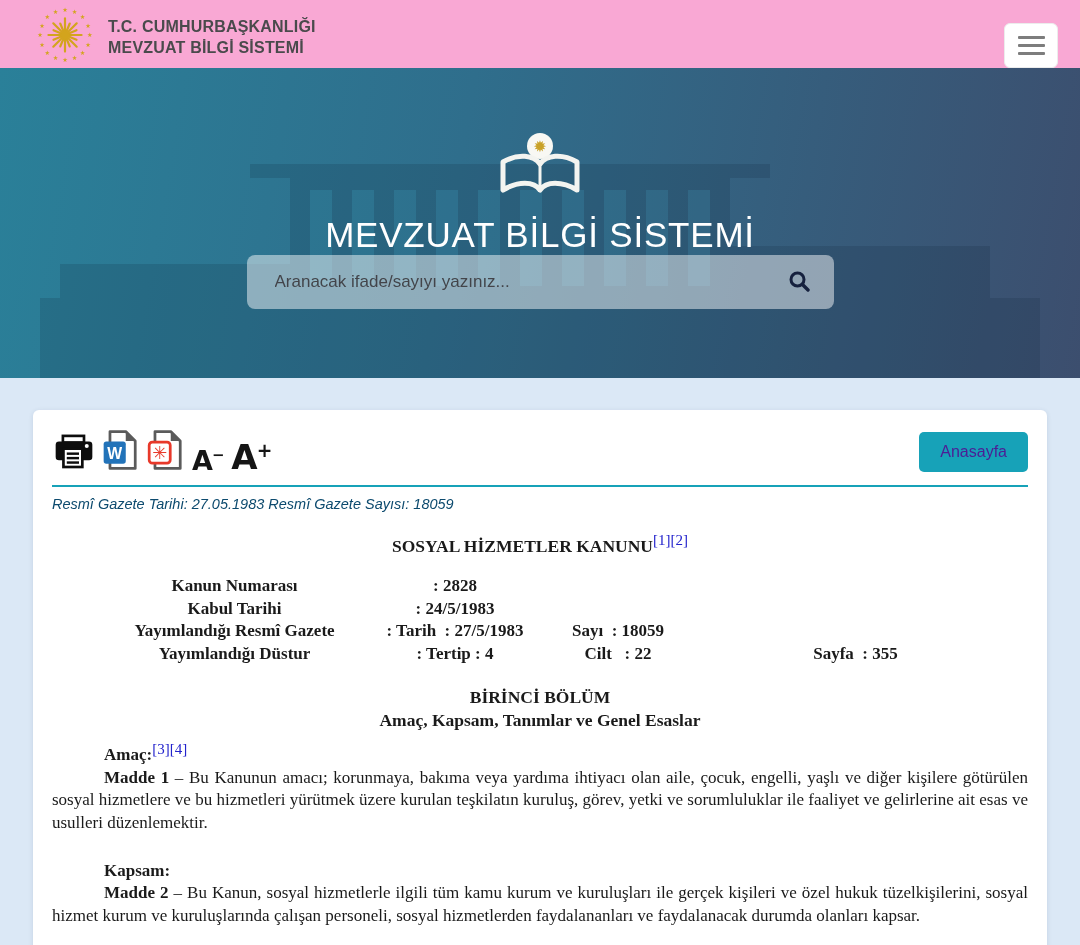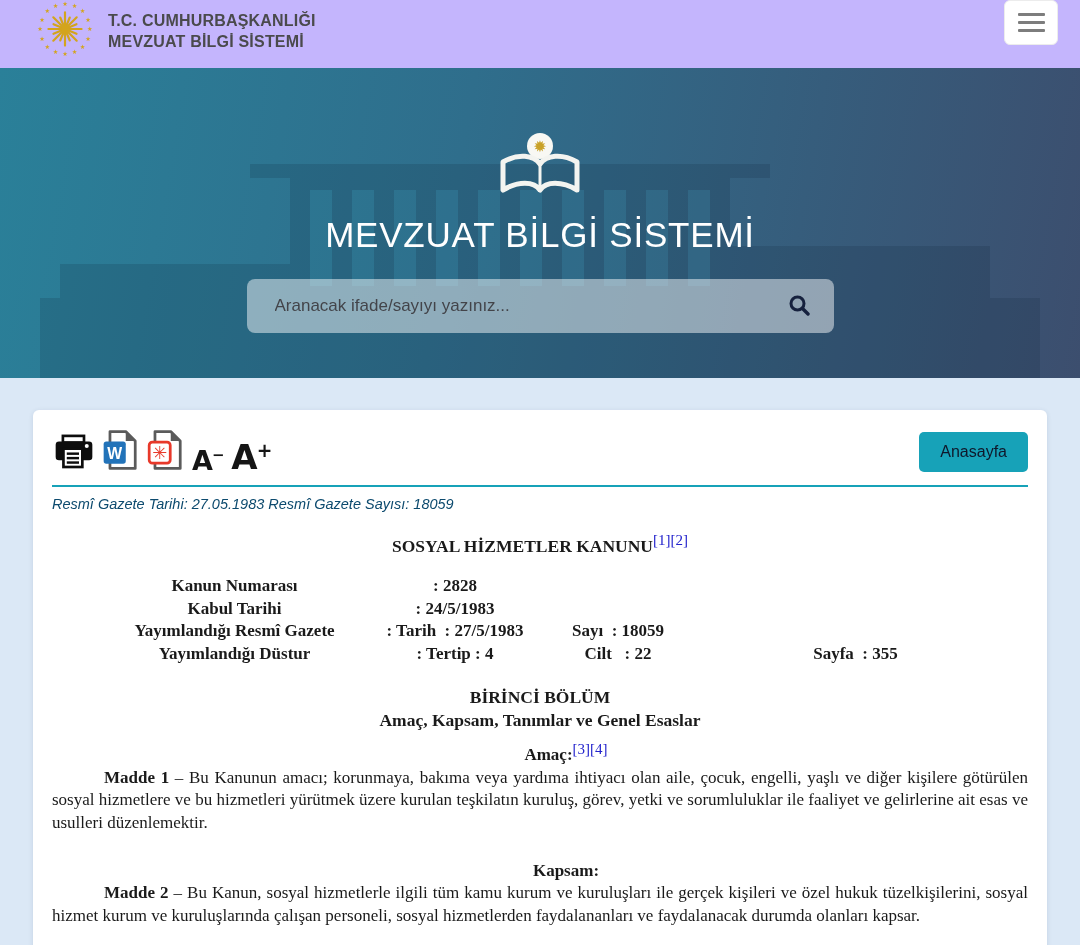--- a/index.html
+++ b/index.html
@@ -1,39 +1,39 @@
 <!DOCTYPE html>
 <html lang="tr"><head>
 <meta charset="utf-8">
 <style>
   * { margin:0; padding:0; box-sizing:border-box; }
   html,body { width:1080px; height:945px; overflow:hidden; background:#dbe8f6;
               font-family:"Liberation Sans", sans-serif; }
 
   
-  .header { height:68px; background:#c4b5fd; display:flex; align-items:flex-start;
+  .header { height:68px; background:#f9a8d4; display:flex; align-items:flex-end;
             padding:0 22px 0 36px; position:relative; }
   .brand { display:flex; align-items:center; gap:14px; cursor:pointer; }
   .brand-text { font-size:16px; font-weight:600; color:#4a4a4c; line-height:1.32;
                 letter-spacing:.2px; }
   .toggler { margin-left:auto; width:54px; height:45px; background:#fff;
              border:1px solid #ececec; border-radius:6px; display:flex;
              flex-direction:column; justify-content:center; align-items:center;
              gap:5px; cursor:pointer; }
   .toggler span { display:block; width:27px; height:3px; background:#7d7d7d; border-radius:1px; }
 
   
   .hero { height:310px; position:relative; overflow:hidden;
           background:linear-gradient(100deg,#2a8099 0%, #2f6e8c 42%, #3c4e6e 100%); }
   .hero-bg { position:absolute; left:0; top:0; width:100%; height:100%; opacity:.16; }
   .hero-inner { position:relative; z-index:2; height:100%; display:flex;
                 flex-direction:column; align-items:center; padding-top:63px; }
   .hero-title { color:#ffffff; font-size:35px; font-weight:500; letter-spacing:.8px;
                 margin-top:10px; }
-  .searchbar { margin-top:24px; width:587px; height:54px; border-radius:8px;
+  .searchbar { width:587px; height:54px; border-radius:8px;
                background:rgba(255,255,255,.48); display:flex; align-items:center; }
   .searchbar input { flex:1; background:transparent; border:none; outline:none;
                      font-size:17px; color:#2b2b2b; padding:0 10px 0 28px;
                      font-family:"Liberation Sans",sans-serif; }
   .searchbar input::placeholder { color:#3f3f44; opacity:.95; }
   .search-btn { border:none; background:transparent; padding:0 24px 0 8px; cursor:pointer;
                 display:flex; align-items:center; }
 
   
   .content { padding:32px 33px 0 33px; }
@@ -41,39 +41,39 @@
           padding:20px 19px 30px 19px; min-height:520px; }
   .toolbar { display:flex; align-items:center; }
   .tool-group { display:flex; align-items:flex-end; gap:4px; }
   .tool-btn { border:none; background:transparent; cursor:pointer; padding:0 2px;
               display:flex; align-items:flex-end; }
   .font-btn { font-weight:800; color:#151515; font-family:"DejaVu Sans",sans-serif;
               line-height:.9; letter-spacing:-1px; }
   .font-btn.small { font-size:27px; }
   .font-btn.big { font-size:34px; }
   .font-btn sup { font-size:.55em; font-weight:900; }
-  .home-btn { margin-left:auto; background:#17a2b8; color:#0f172a; border:none;
+  .home-btn { margin-left:auto; background:#17a2b8; color:#4c1d95; border:none;
               font-size:16px; padding:11px 21px; border-radius:5px; cursor:pointer;
               font-family:"Liberation Sans",sans-serif; }
   .rule { height:2px; background:#17a2b8; margin-top:12px; }
 
   
   .doc { margin-top:9px; color:#1a1a1a; }
   .gazette { font-style:italic; font-size:14.5px; color:#0c4a6e; }
   .doc-serif { font-family:"Liberation Serif", serif; }
   .doc-title-wrap { text-align:center; margin-top:24px; font-size:17.5px; font-weight:700; }
   .fn-link { color:#2222cc; font-weight:400; font-size:15px; text-decoration:none; }
   .sup { vertical-align:super; font-size:14px; line-height:0; }
   .details { margin:18px 0 0 60px; font-size:17px; font-weight:700; line-height:22.6px; }
   .detail-row { display:grid; grid-template-columns:245px 196px 130px auto; }
   .detail-row span { white-space:pre-wrap;text-align:center; }
   .center-head { text-align:center; font-weight:700; font-size:17.5px; line-height:23px; }
   .bolum { margin-top:21px; }
   .doc-body { font-size:17px; line-height:22.4px; }
-  .subhead { font-weight:700; margin-left:52px; margin-top:12px;text-align:center; }
+  .subhead { font-weight:700; margin-left:52px; margin-top:12px; }
   .para { text-align:justify; text-indent:52px; margin-top:0; }
   .para b { font-weight:700; }
   .spacer { height:22px; }
 </style>
 </head>
 <body>
 
 <div class="header">
   <div class="brand">
     <span>

